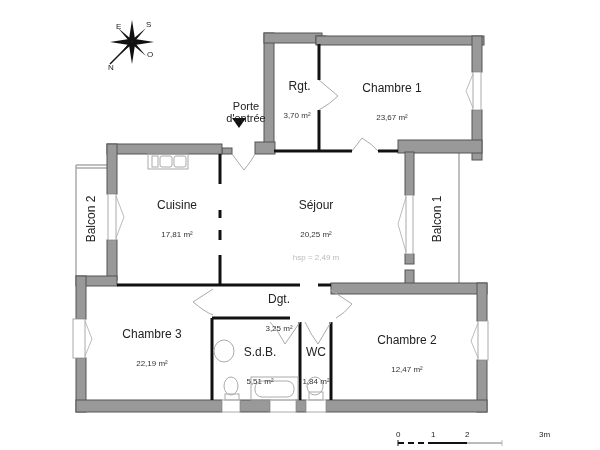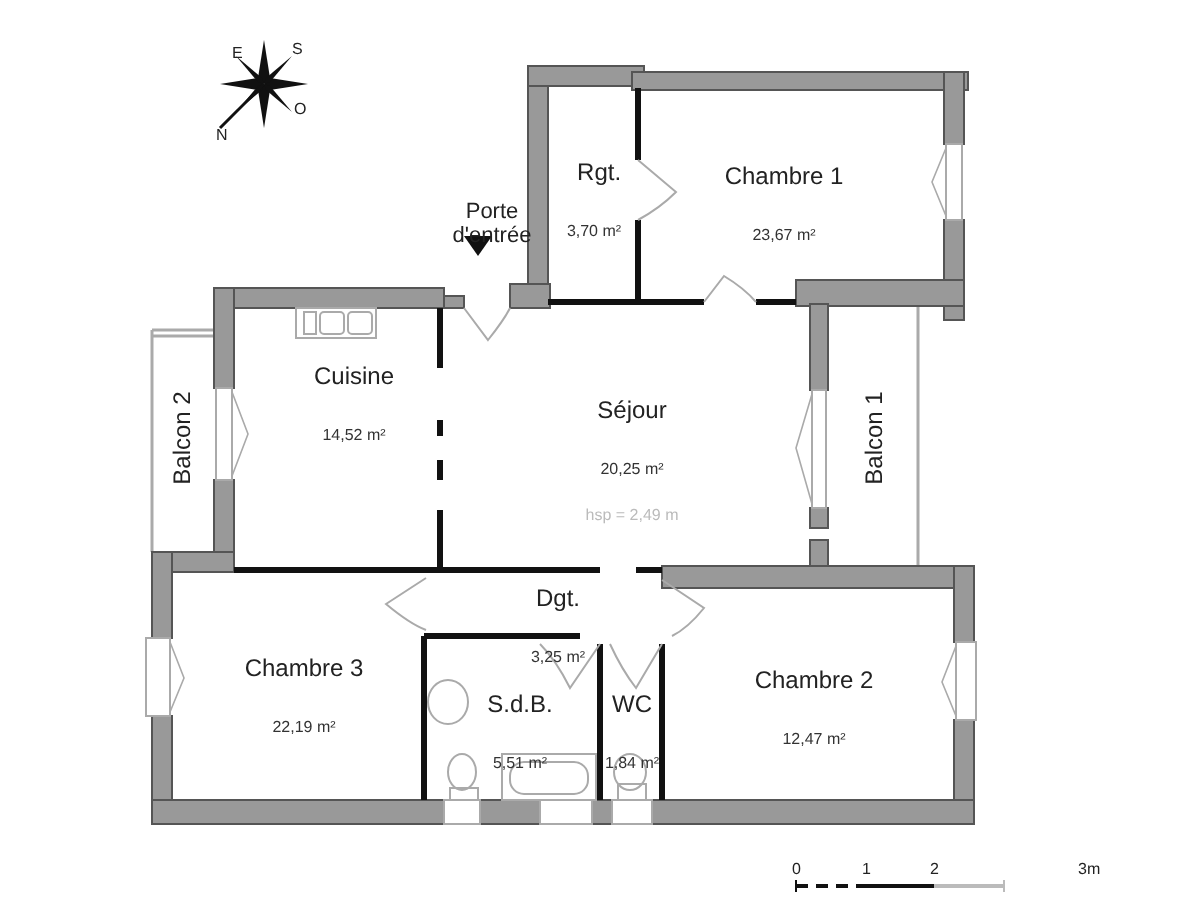--- a/index.html
+++ b/index.html
@@ -165,23 +165,23 @@
 </div>
 
 <div class="lbl" style="left:297px;top:79px;text-align:right;">
   <div class="room-name">Rgt.</div>
   <div class="room-area">3,70 m²</div>
 </div>
 <div class="lbl" style="left:392px;top:81px;">
   <div class="room-name">Chambre 1</div>
   <div class="room-area">23,67 m²</div>
 </div>
-<div class="lbl" style="left:177px;top:181px;">
+<div class="lbl" style="left:177px;top:198px;">
   <div class="room-name">Cuisine</div>
-  <div class="room-area">14,52 m²</div>
+  <div class="room-area">17,81 m²</div>
 </div>
 <div class="lbl" style="left:316px;top:198px;">
   <div class="room-name">Séjour</div>
   <div class="room-area">20,25 m²</div>
   <div class="room-hsp">hsp = 2,49 m</div>
 </div>
 <div class="lbl" style="left:279px;top:292px;">
   <div class="room-name">Dgt.</div>
   <div class="room-area">3,25 m²</div>
 </div>

